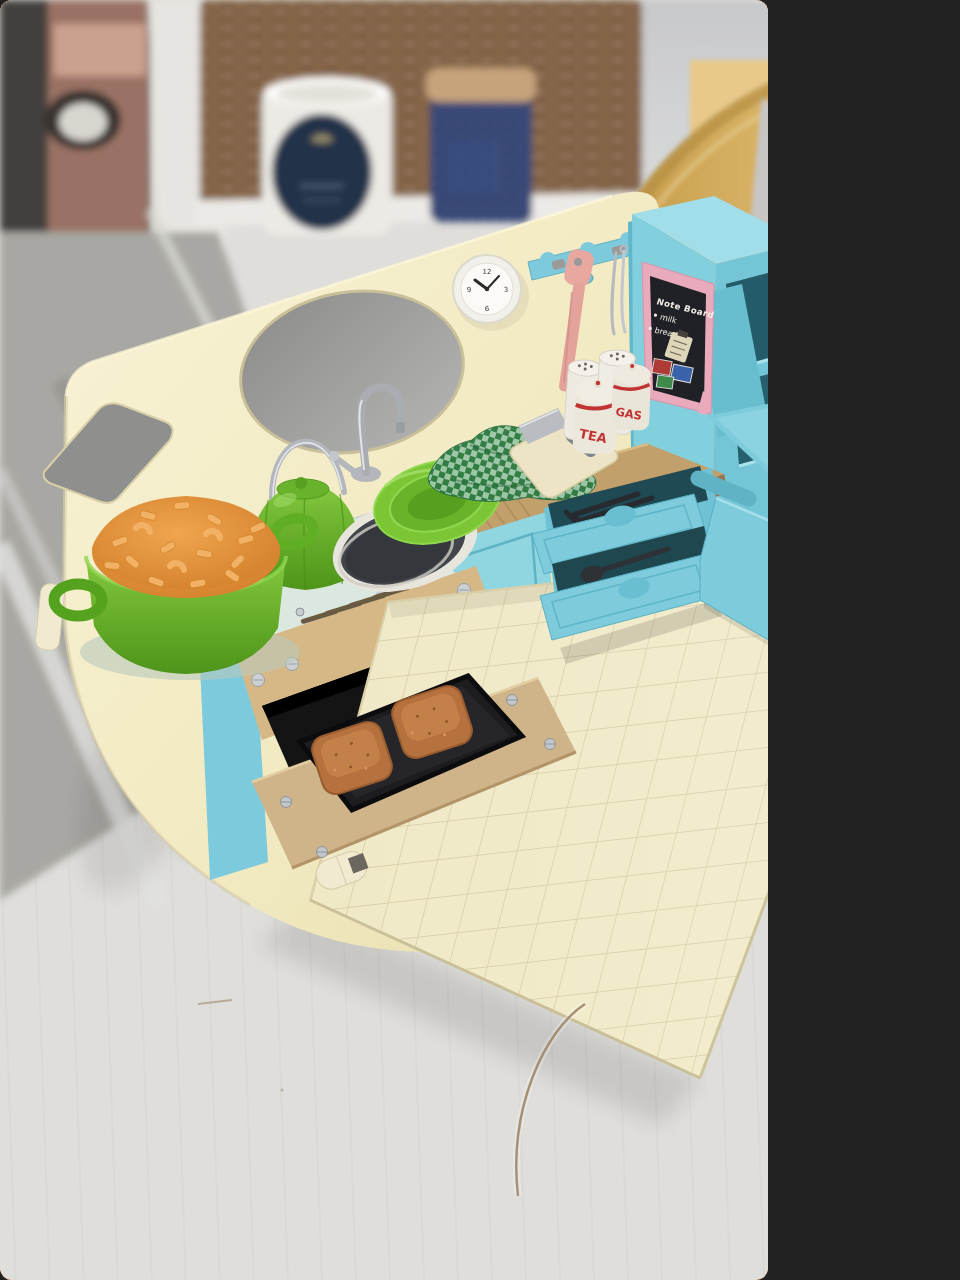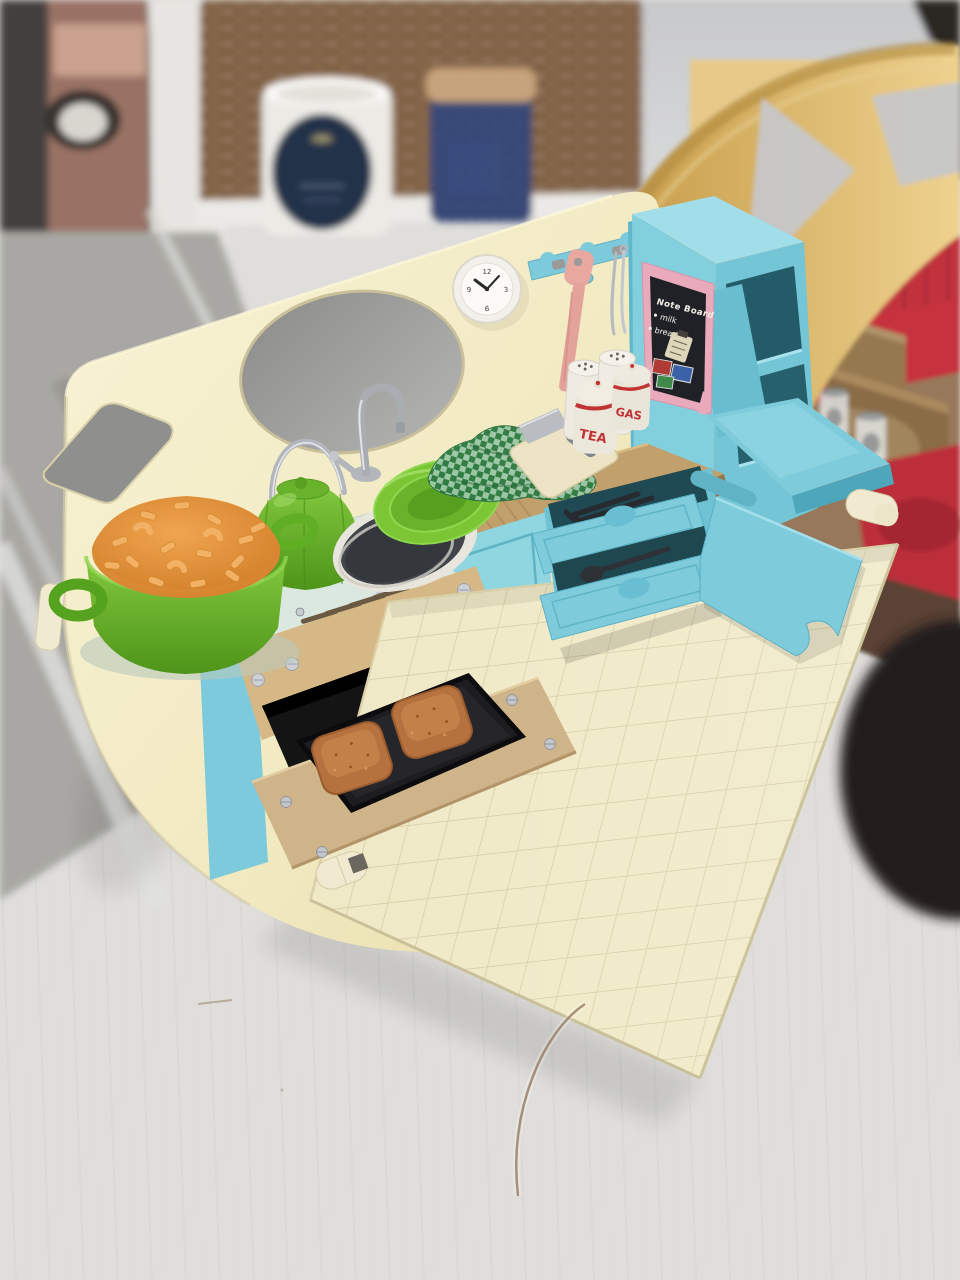--- a/index.html
+++ b/index.html
@@ -1,17 +1,17 @@
 <!DOCTYPE html>
 <html><head>
 <meta charset="utf-8">
 <style>
   html,body{margin:0;padding:0;background:#222;}
-  #stage{position:relative;width:960px;height:1280px;overflow:hidden;background:#f97316;
-         font-family:"DejaVu Sans",sans-serif;}
+  #stage{position:relative;width:768px;height:1280px;overflow:hidden;background:#f97316;
+         font-family:"DejaVu Sans",sans-serif;border-radius:12px;}
   svg{display:block}
   text{font-family:"DejaVu Sans",sans-serif;}
 </style>
 </head>
 <body>
 
 <div id="stage">
 <svg width="960" height="1280" viewBox="0 0 960 1280" xmlns="http://www.w3.org/2000/svg">
 <defs>
   <filter id="b2">

